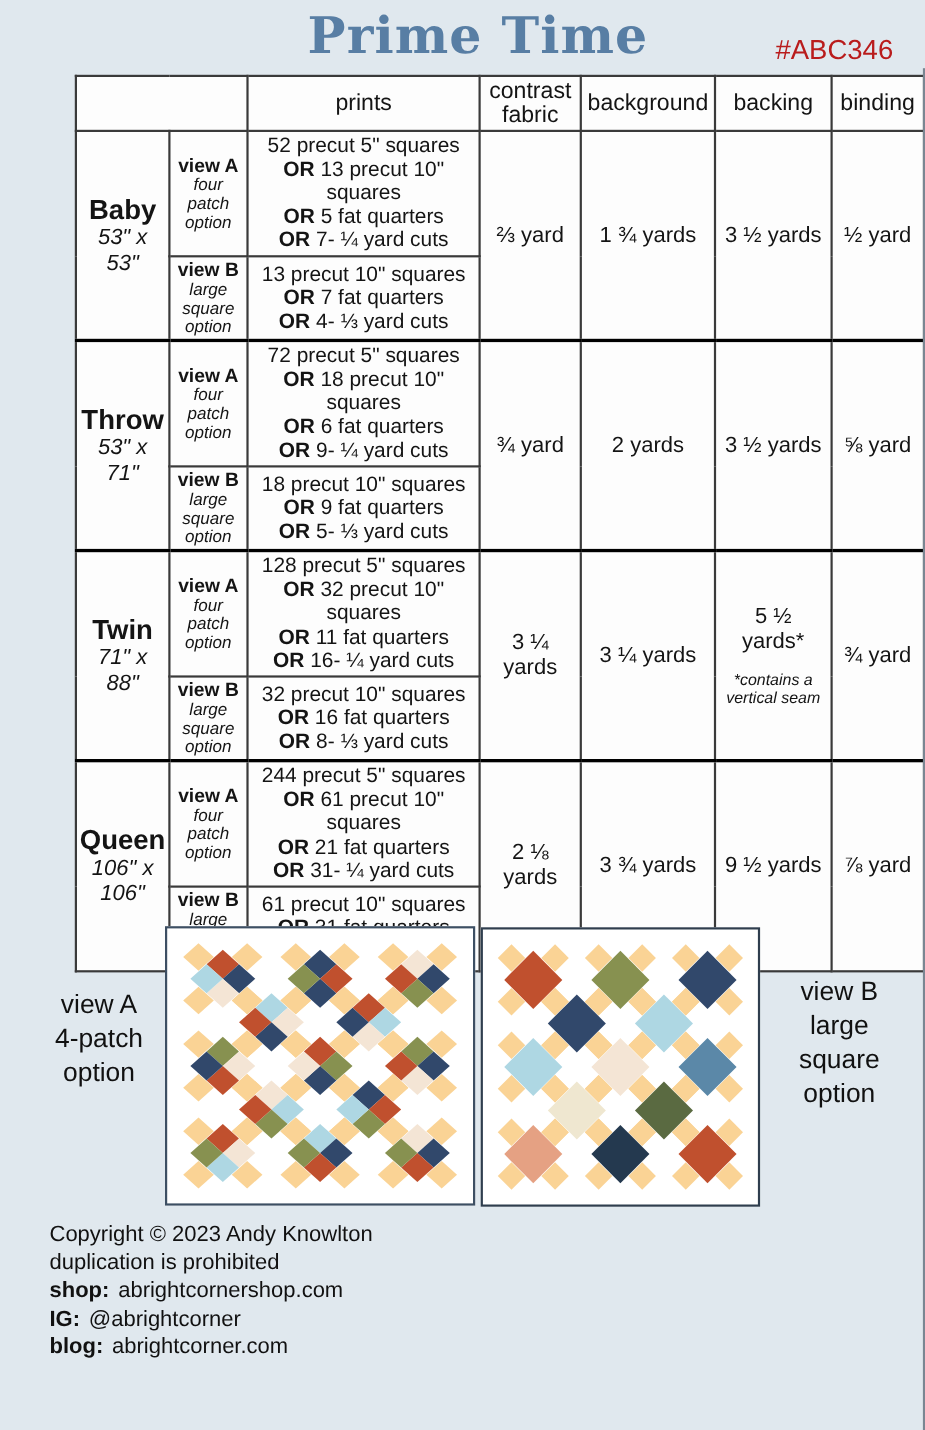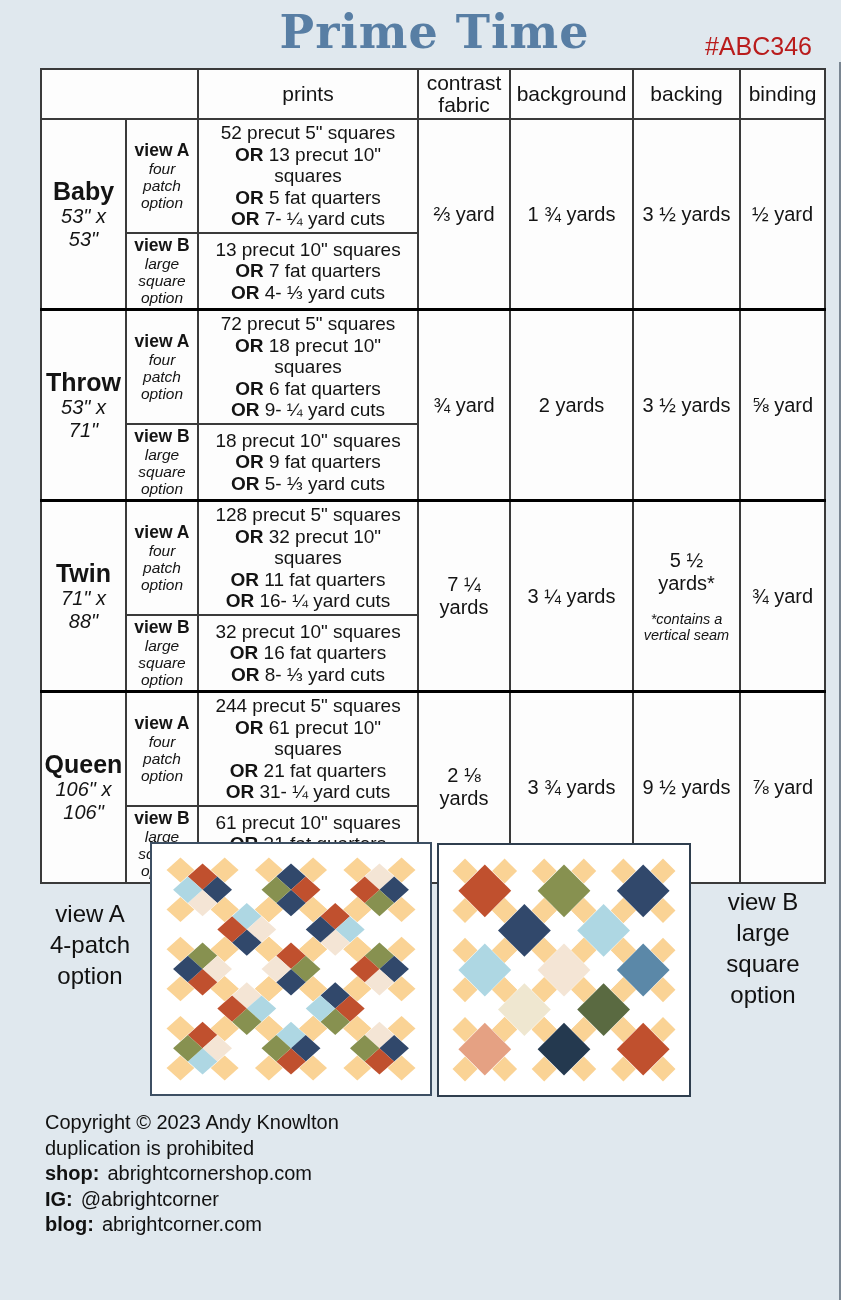--- a/index.html
+++ b/index.html
@@ -18,21 +18,21 @@
     font-family:"DejaVu Serif", serif;
     font-weight:bold;font-size:46px;line-height:52px;
     color:#587ea4;letter-spacing:1px;margin:0;
   }
   .pattern-number{
     position:absolute;top:32px;right:29px;
     font-size:25px;color:#b91c1c;
   }
 
   
-  .tbl-wrap{position:absolute;left:16px;top:68px;padding-left:24px;}
+  .tbl-wrap{position:absolute;left:44px;top:68px;padding-left:24px;}
   table.fabric{border-collapse:collapse;table-layout:fixed;background:transparent;}
   table.fabric td, table.fabric th{
     border:2px solid #3a3a3a;background:#fdfdfd;
     vertical-align:middle;text-align:center;padding:2px;
   }
   th.head{font-weight:normal;font-size:21px;line-height:22px;height:43px;}
   td.no-cell{border:none;background:transparent;}
   tr.section-thick td{border-top:3px solid #000;}
   .size-name{font-weight:bold;font-size:25px;line-height:27px;}
   .size-dims{font-style:italic;font-size:20px;line-height:23px;}
@@ -173,21 +173,21 @@
             <div class="view-sub pre">four
 patch
 option</div>
           </td>
           <td>
             <div class="print-line">128 precut 5" squares</div>
             <div class="print-line"><b>OR</b> 32 precut 10" squares</div>
             <div class="print-line"><b>OR</b> 11 fat quarters</div>
             <div class="print-line"><b>OR</b> 16- ¼ yard cuts</div>
           </td>
-          <td class="yard-cell pre" rowspan="2">7 ¼
+          <td class="yard-cell pre" rowspan="2">3 ¼
 yards</td>
           <td class="yard-cell" rowspan="2">3 ¼ yards</td>
           <td class="yard-cell" rowspan="2">
             <div class="pre">5 ½
 yards*</div>
             <div class="backing-note pre">*contains a
 vertical seam</div>
           </td>
           <td class="yard-cell" rowspan="2">¾ yard</td>
         </tr>

